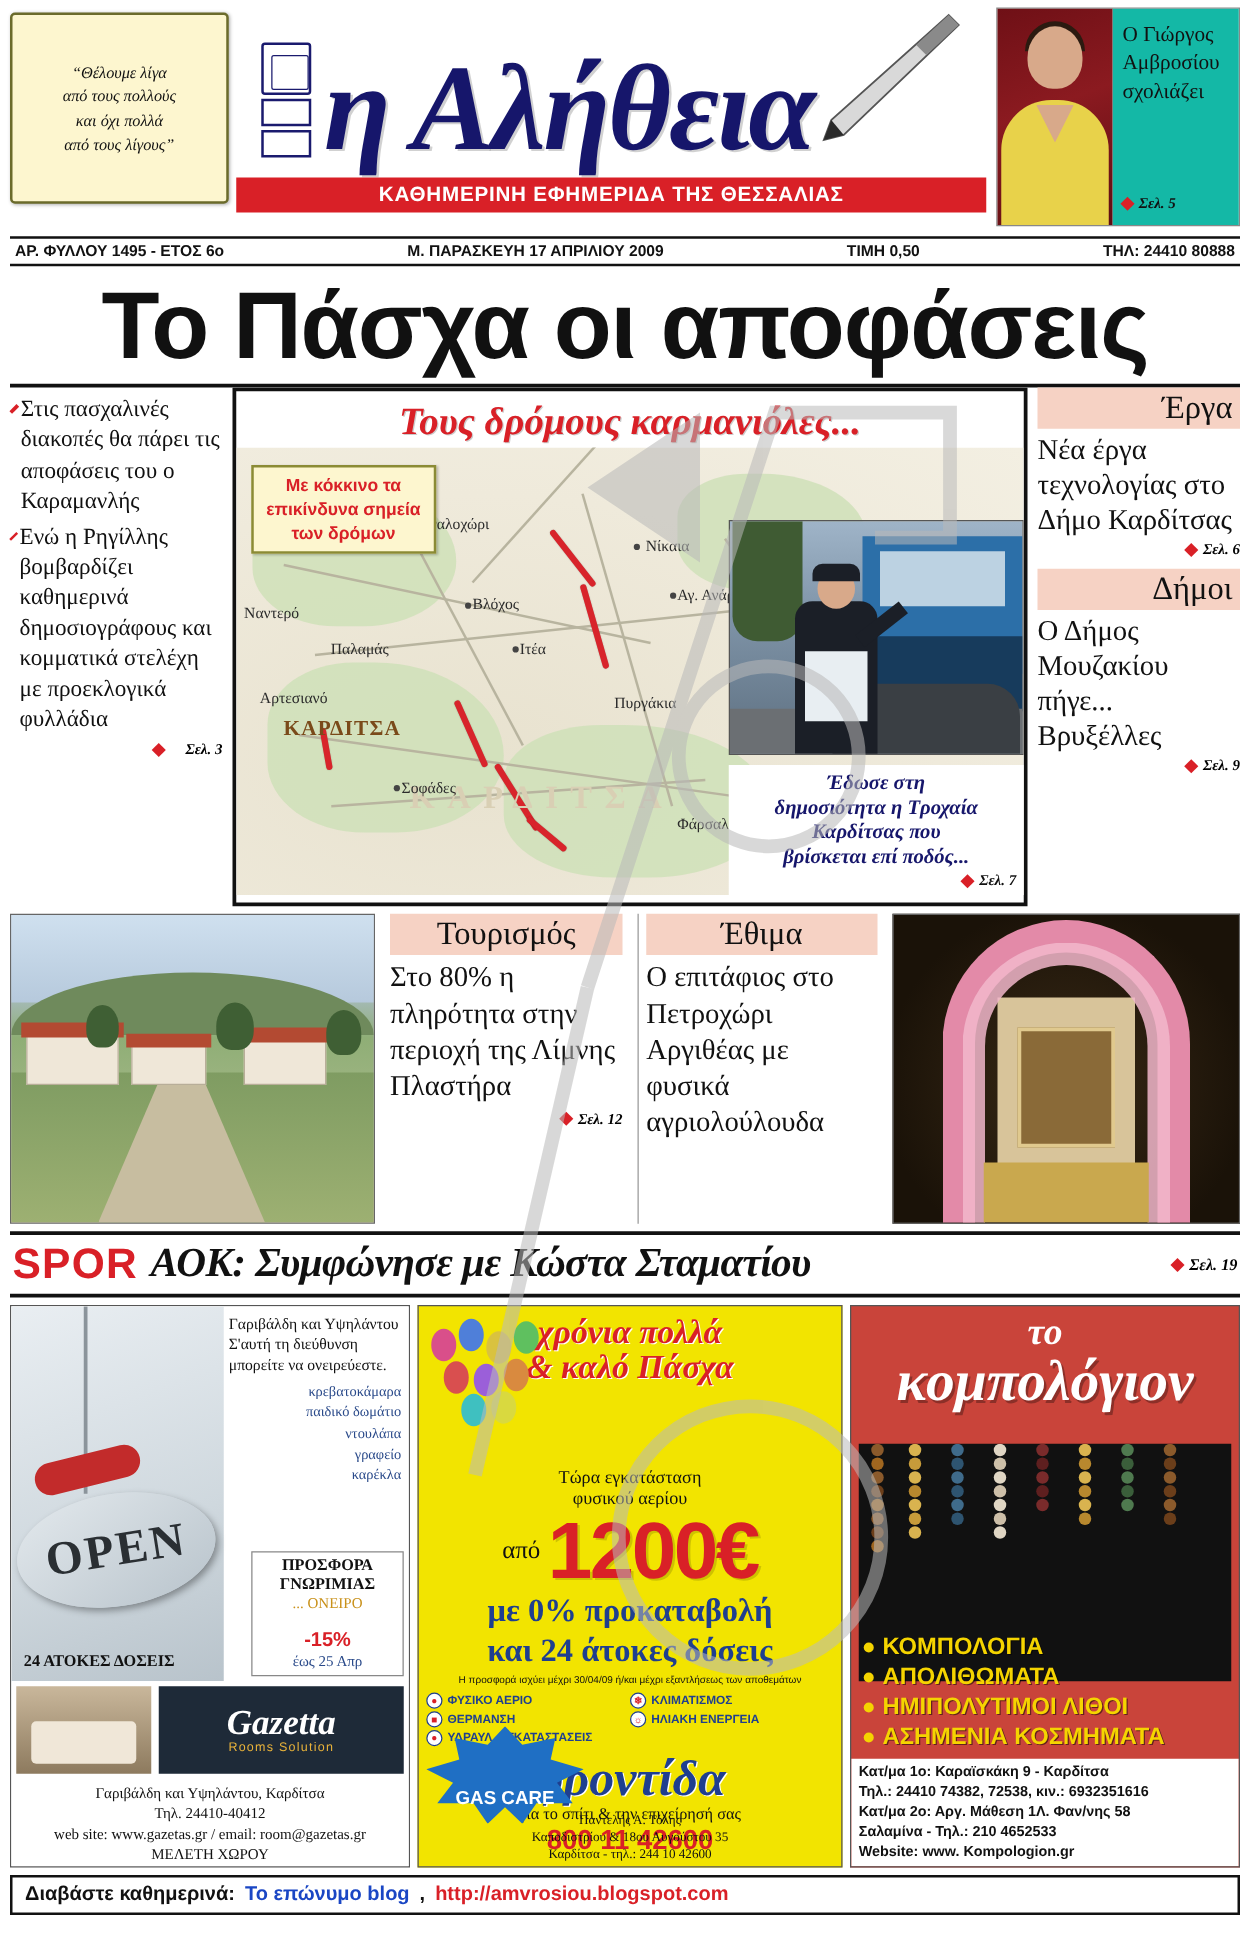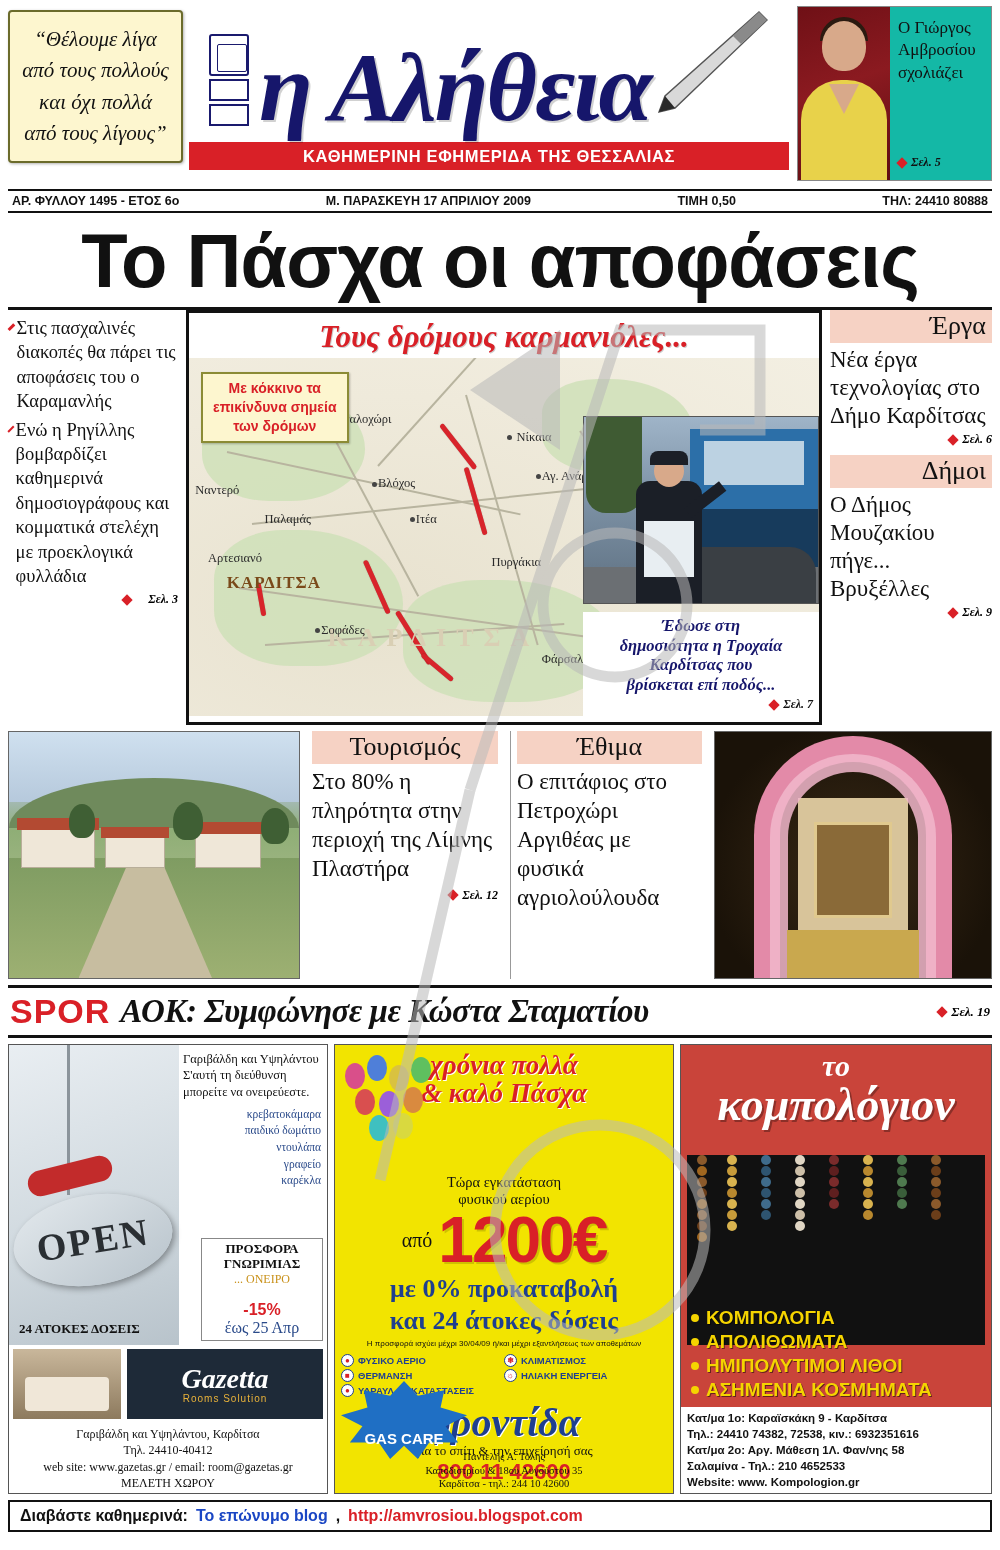--- a/index.html
+++ b/index.html
@@ -25,21 +25,21 @@
     border:2px solid #6b6b2b;
     border-radius:4px;
     display:flex; flex-direction:column; justify-content:center;
     align-items:center;
     padding:6px 4px;
     margin-top:4px; margin-bottom:22px;
     box-shadow:1px 1px 3px rgba(0,0,0,.3);
   }
   .motto-line {
     font-family:"Liberation Serif", serif;
-    font-size:21px; font-style:italic;
+    font-size:13px; font-style:italic;
     color:#111; line-height:1.5; text-align:center;
     white-space:nowrap;
   }
   .title-zone {
     flex:1; position:relative;
     display:flex; flex-direction:column; justify-content:flex-start;
     padding-left:6px;
   }
   .logo-row { display:flex; align-items:flex-end; height:130px; position:relative; }
   .emblem {
@@ -376,21 +376,21 @@
   .ad1-right { position:absolute; right:0; top:0; width:150px; height:300px; padding:6px 6px 0 6px; }
   .ad1-rt { font-family:"Liberation Serif", serif; font-size:12.5px; color:#111; line-height:1.3; }
   .ad1-kw { font-family:"Liberation Serif", serif; font-size:11.5px; color:#2a4a8a; text-align:right; line-height:1.45; margin-top:6px; }
   .offerbox {
     position:absolute; right:4px; bottom:4px; width:122px;
     border:1px solid #888; background:#fff; text-align:center; padding:3px 2px;
   }
   .offerbox .ob1 { font-family:"Liberation Serif", serif; font-weight:bold; font-size:13px; color:#111; line-height:1.15; }
   .offerbox .ob2 { font-family:"Liberation Serif", serif; font-size:12px; color:#c9911a; }
   .offerbox .ob3 { font-family:"Liberation Sans", sans-serif; font-weight:bold; font-size:16px; color:#d92027;margin-top:14px; }
-  .offerbox .ob4 { font-family:"Liberation Serif", serif; font-size:16px; color:#2a4a8a; }
+  .offerbox .ob4 { font-family:"Liberation Serif", serif; font-size:12px; color:#2a4a8a; }
   .ad1-dos { position:absolute; left:10px; bottom:8px; font-family:"Liberation Serif", serif;
     font-size:13px; font-weight:bold; color:#111; }
   .ad1-bot { flex:1; position:relative; background:#fff; }
   .ad1-room { position:absolute; left:4px; top:4px; width:108px; height:70px;
     background:linear-gradient(180deg,#c9b79b,#8d7a5e); }
   .ad1-room:after { content:""; position:absolute; left:12px; bottom:8px; width:84px; height:34px;
     background:#f0e7d8; border-radius:4px; }
   .gazetta {
     position:absolute; left:118px; top:4px; right:4px; height:70px;
     background:#1e2a38; display:flex; flex-direction:column; align-items:center; justify-content:center;

